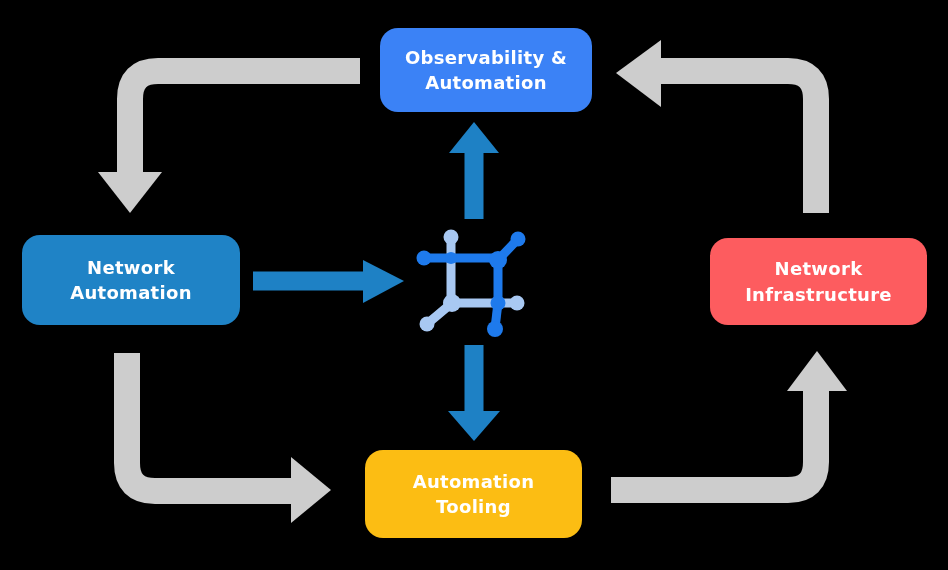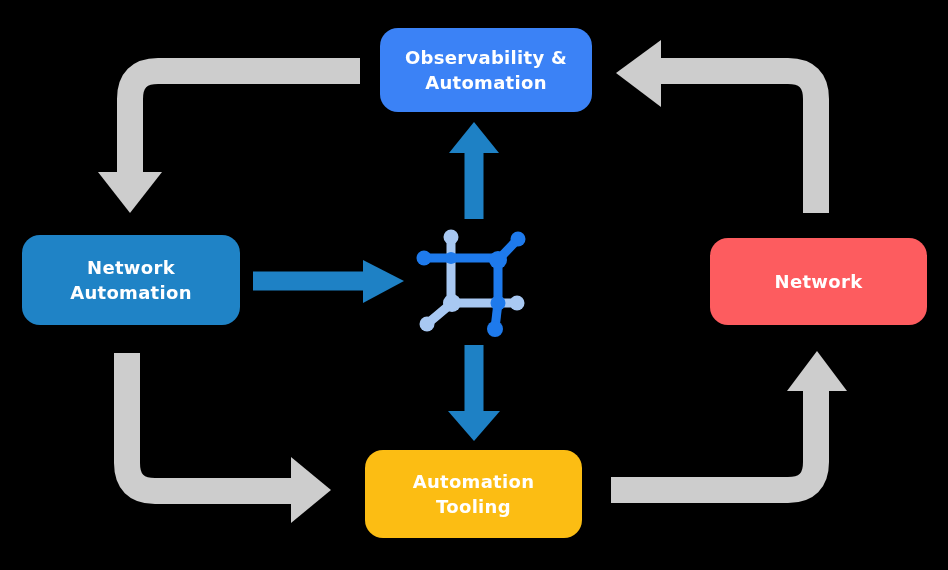--- a/index.html
+++ b/index.html
@@ -116,20 +116,21 @@
     <div class="line">Automation</div>
   </div>
 
   <div class="node" id="node-operations" style="background-color: rgb(31, 131, 198);">
     <div class="line">Network</div>
     <div class="line">Automation</div>
   </div>
 
   <div class="node" id="node-infrastructure" style="background-color: rgb(253, 92, 95);">
     <div class="line">Network</div>
+    <div class="line">Infrastructure</div>
   </div>
 
   <div class="node" id="node-automation" style="background-color: rgb(252, 189, 19);">
     <div class="line">Automation</div>
     <div class="line">Tooling</div>
   </div>
 
 </div>
 
 </body></html>

